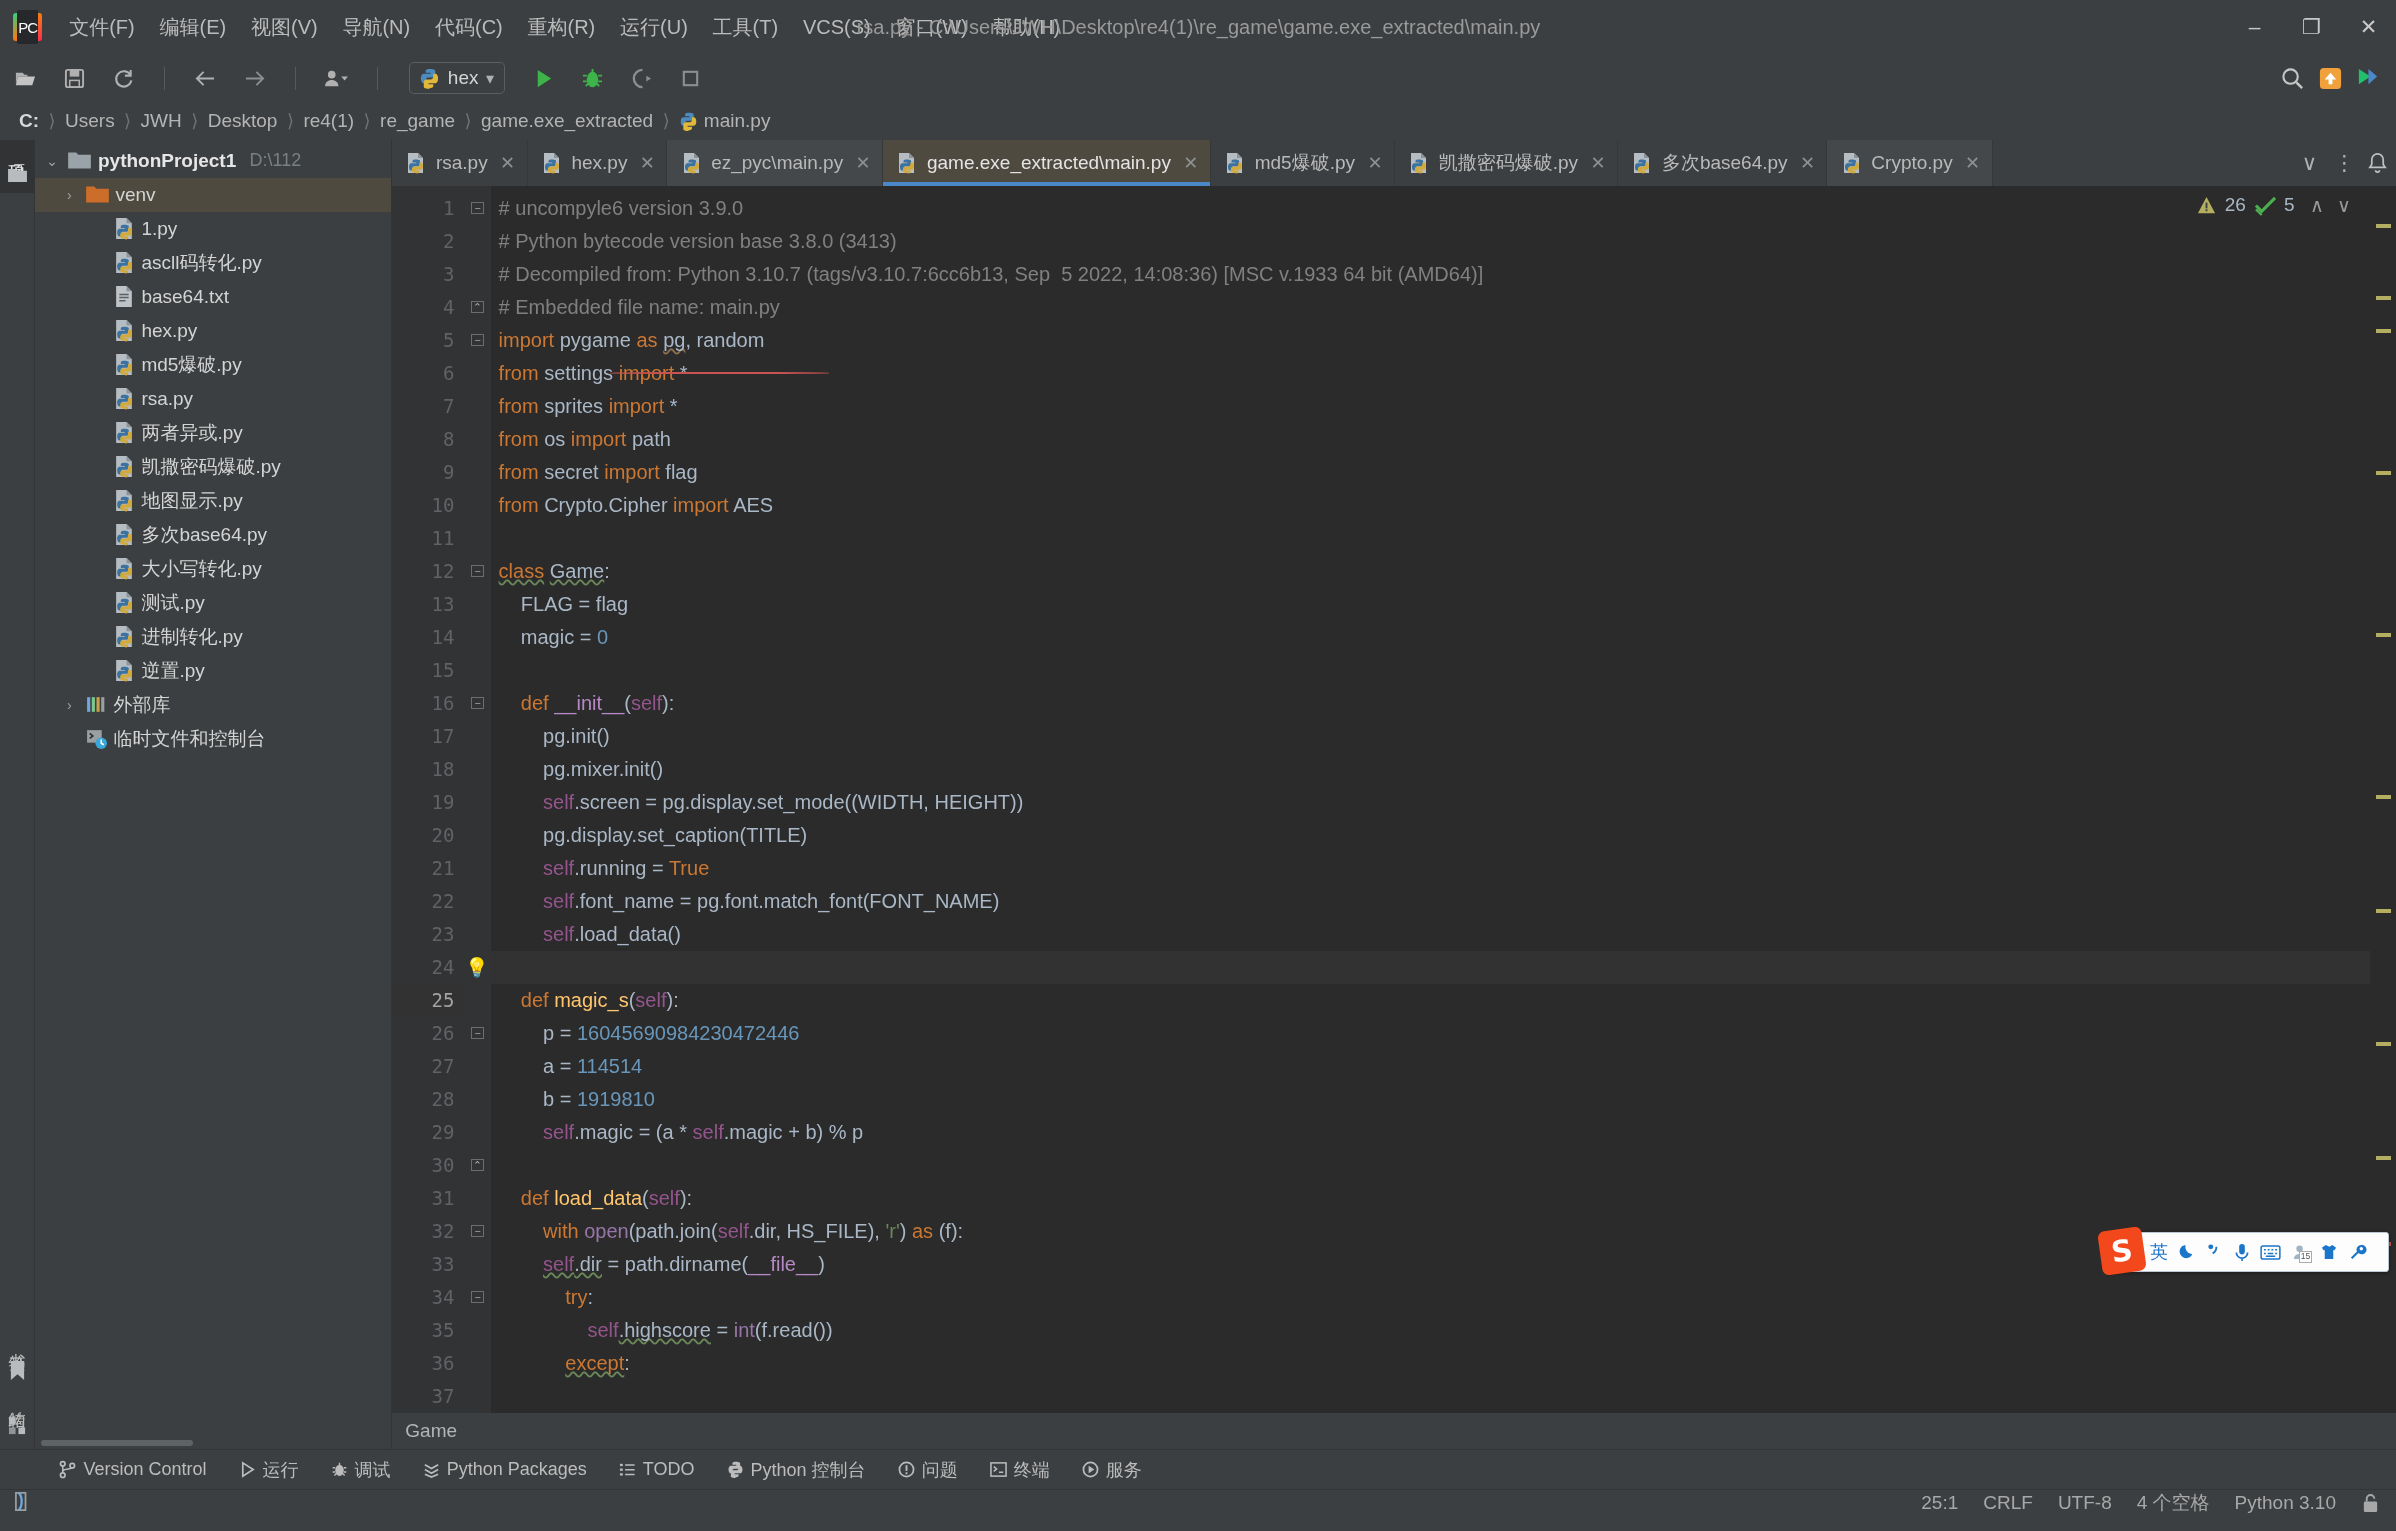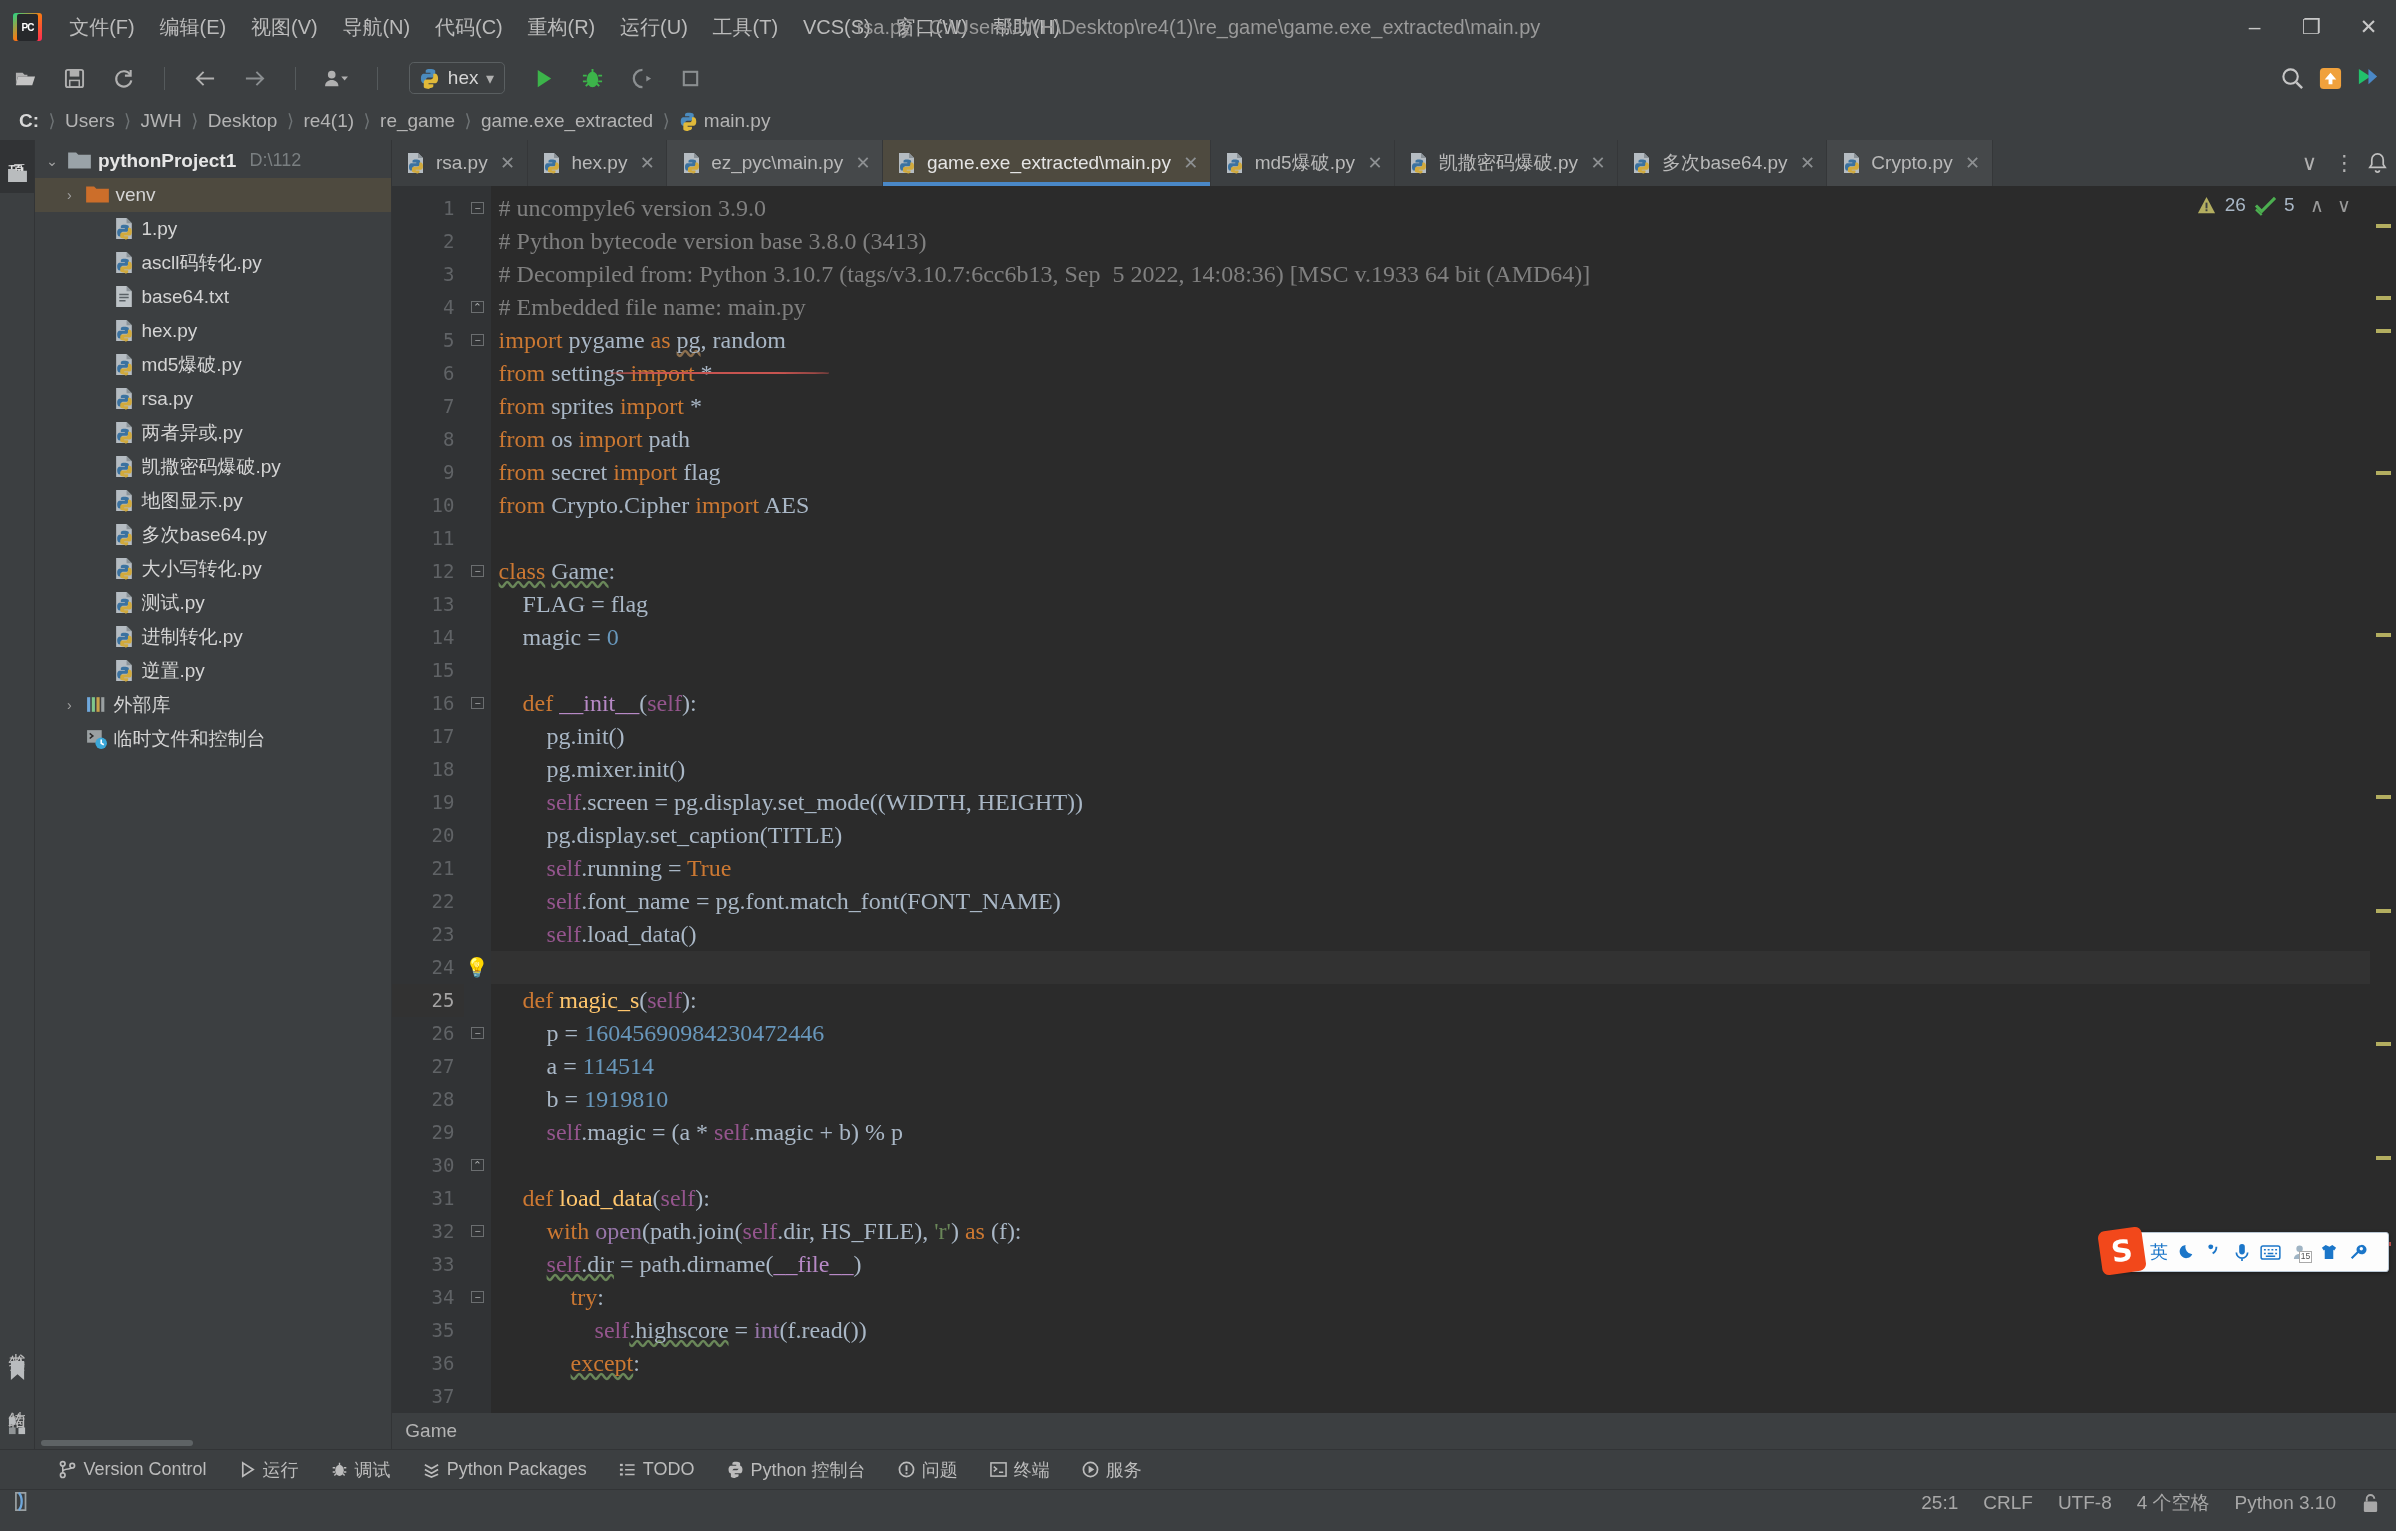--- a/index.html
+++ b/index.html
@@ -14,22 +14,22 @@
   
   .titlebar {
     height: 54px; background: #3c3f41; display: flex; align-items: center;
     flex: 0 0 54px; position: relative;
   }
   .logo {
     width: 28.5px; height: 28.5px; margin-left: 13.3px; margin-right: 15px;
     background: linear-gradient(135deg,#21d789 0%,#f97a12 50%,#fe2857 100%);
     border-radius: 2.9px; position: relative; display:flex;align-items:center;justify-content:center;
   }
-  .logo .inner { width:21px;height:27px;background:#26282b;border-radius:1.9px;color:#fff;font-size:10px;
-    display:flex;align-items:center;justify-content:center;font-weight:bold;letter-spacing:-1px;}
+  .logo .inner { width:21px;height:34px;background:#26282b;border-radius:1.9px;color:#fff;font-size:15px;
+    display:flex;align-items:center;justify-content:center;font-weight:normal;letter-spacing:-1px;}
   .menubar { display: flex; align-items: center; gap: 0px; }
   .menu-item {
     color: #bbbbbb; font-size: 20px; padding: 5.7px 12.4px; white-space: nowrap; cursor: default;
   }
   .win-title {
     position: absolute; left: 0; right: 0; text-align: center; color: #9a9a9a;
     font-size: 20px; pointer-events: none;
   }
   .win-ctrls { margin-left: auto; display: flex; align-items: center; z-index: 2; }
   .win-btn { width: 57px; height: 54px; display: flex; align-items: center; justify-content: center;
@@ -118,21 +118,21 @@
     padding-top:5.7px; user-select:none;
   }
   .gutter .ln { height:33px; line-height:33px; padding-right:9.5px; }
   .gutter .ln.cur { color:#a4a3a3; background:#323232; }
   .foldcol { width:27px; flex:0 0 27px; background:#313335; padding-top:5.7px; position:relative; }
   .fold { height:33px; display:flex; align-items:center; justify-content:center; }
   .fold b { display:block; width:12.4px; height:12.4px; border:1px solid #6b6e70; color:#a9acad;
     font-size:10.5px; line-height:10.5px; text-align:center; font-weight:normal; }
   .code {
     flex:1 1 auto; background:#2b2b2b; padding-top:5.7px; overflow:hidden; position:relative;
-    font-family:Liberation Serif, serif; font-size:24px;
+    font-family:Liberation Sans, sans-serif; font-size:20px;
   }
   .cl { height:33px; line-height:33px; white-space:pre; padding-left:7.6px; }
   .cl.cur { background:#323232; }
   .k { color:#cc7832; }      
   .c { color:#808080; }      
   .s { color:#6a8759; }      
   .n { color:#6897bb; }      
   .f { color:#ffc66d; }      
   .self { color:#94558d; }   
   .d { color:#b789c6; }      

